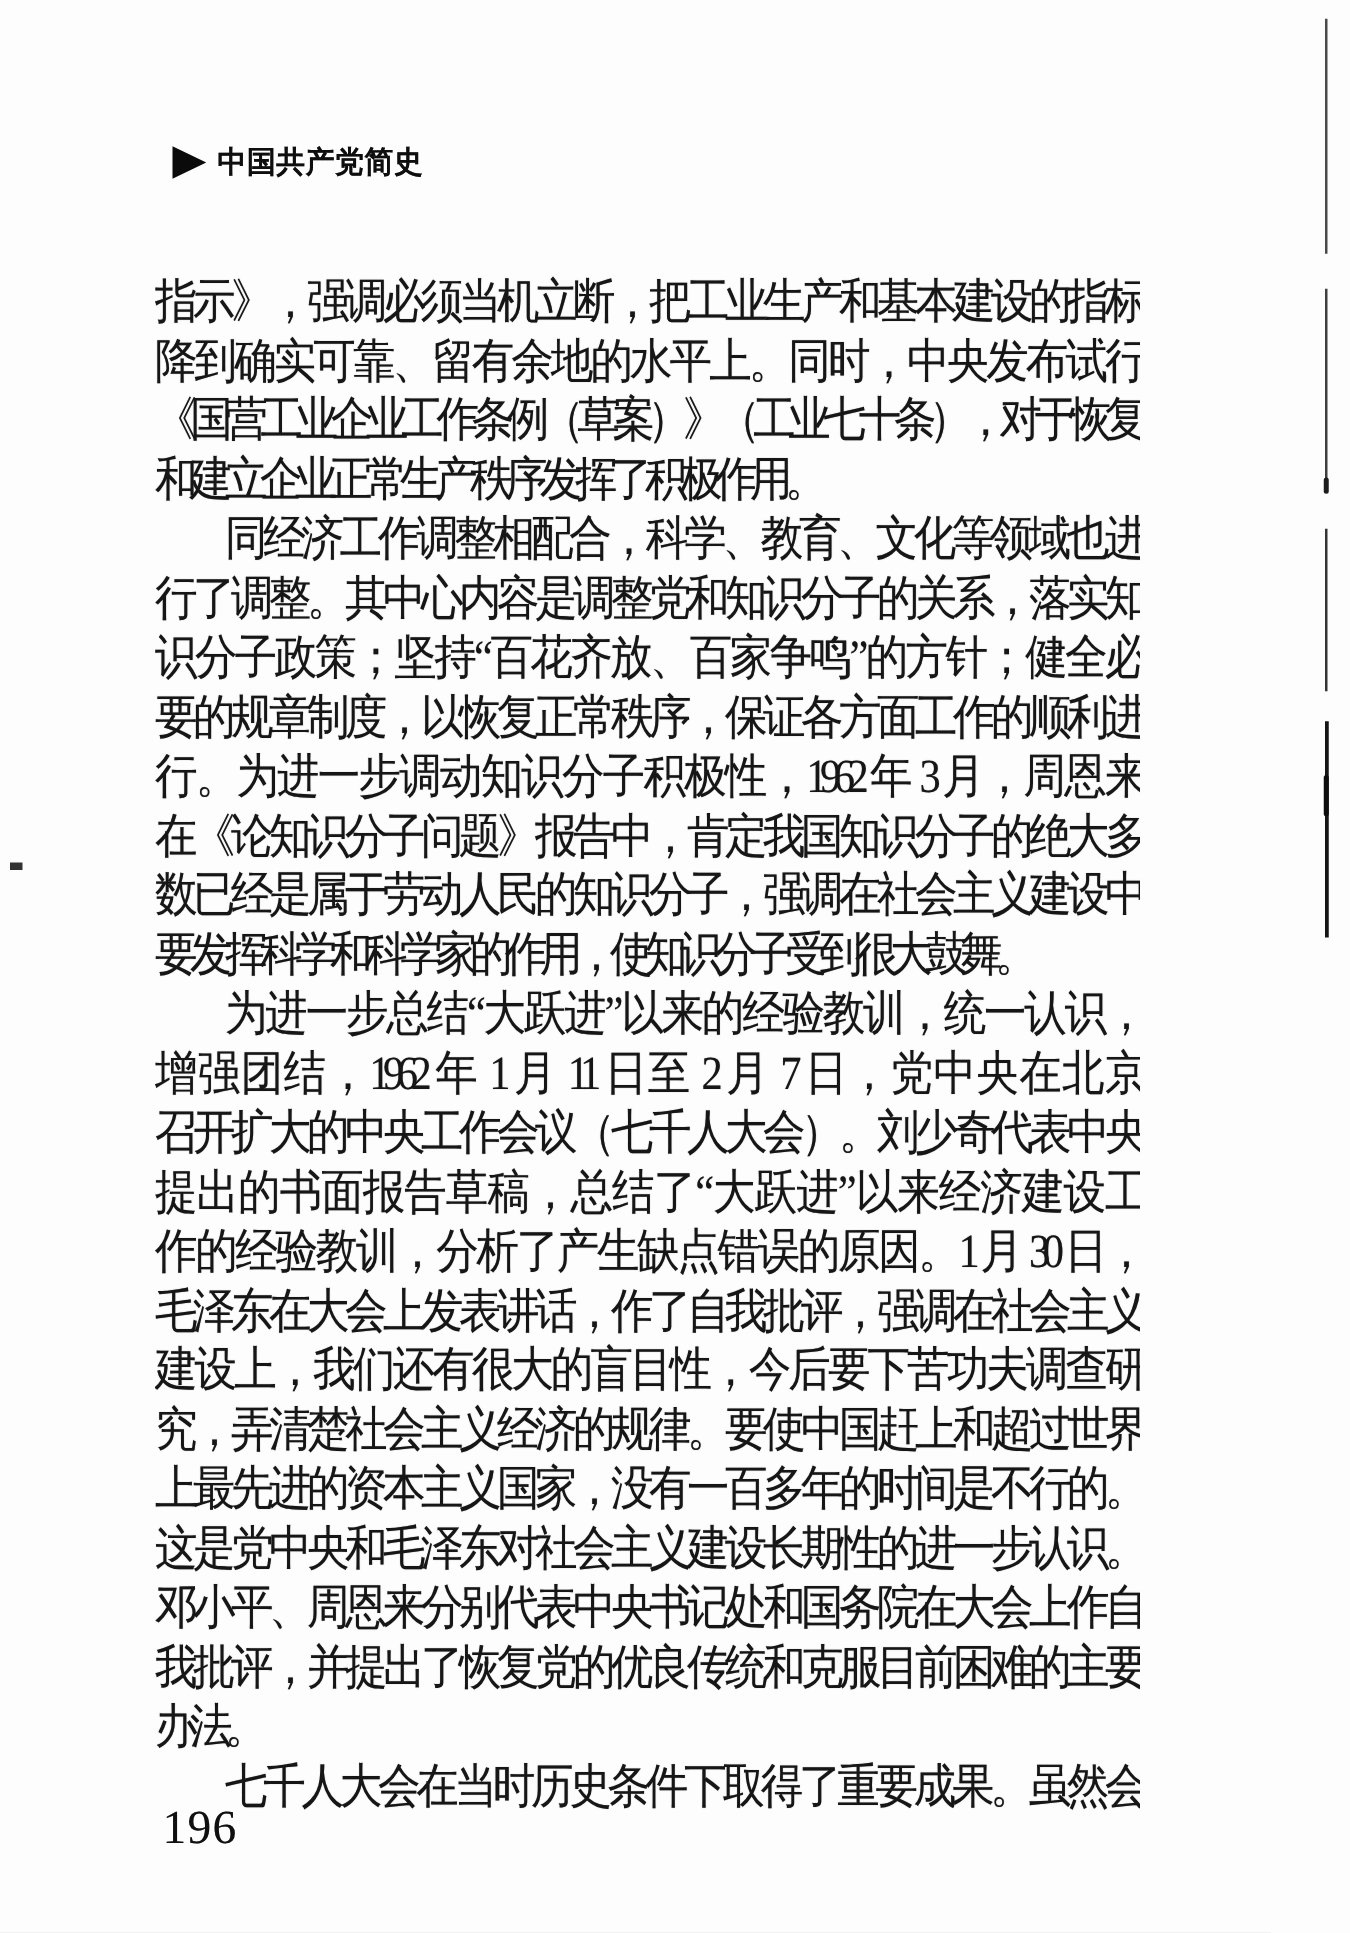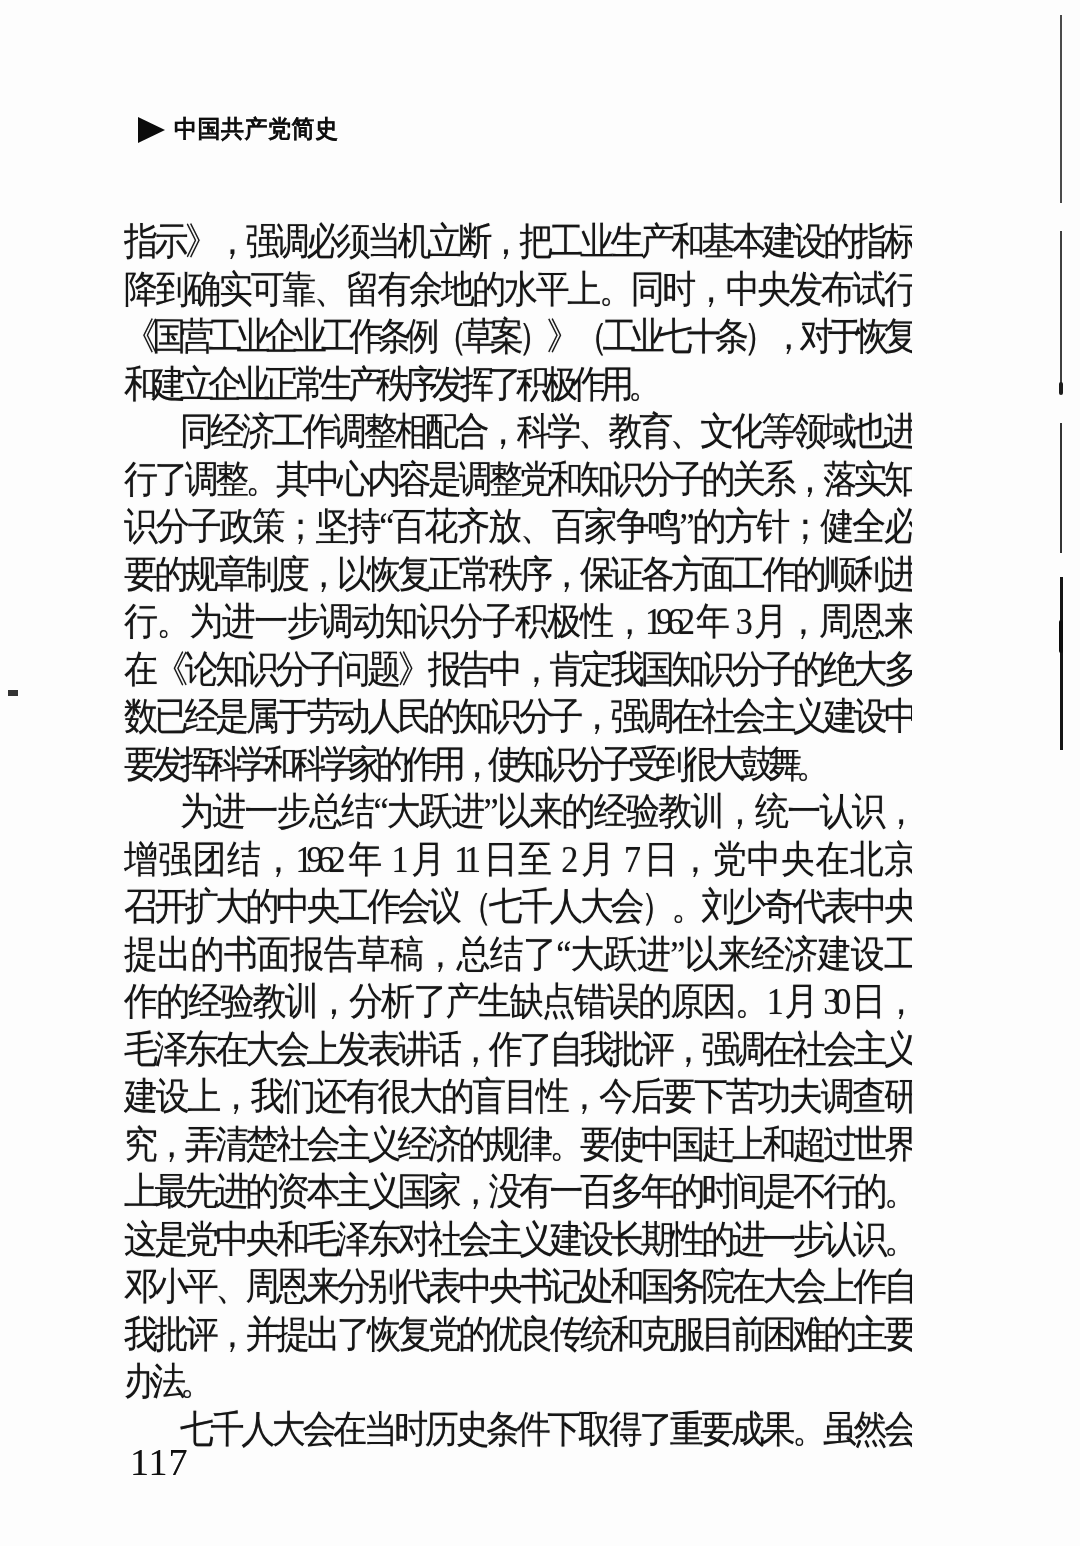--- a/index.html
+++ b/index.html
@@ -140,21 +140,21 @@
       <div class="tline just">建设上，我们还有很大的盲目性，今后要下苦功夫调查研</div>
       <div class="tline just">究，弄清楚社会主义经济的规律。要使中国赶上和超过世界</div>
       <div class="tline just">上最先进的资本主义国家，没有一百多年的时间是不行的。</div>
       <div class="tline just">这是党中央和毛泽东对社会主义建设长期性的进一步认识。</div>
       <div class="tline just">邓小平、周恩来分别代表中央书记处和国务院在大会上作自</div>
       <div class="tline just">我批评，并提出了恢复党的优良传统和克服目前困难的主要</div>
       <div class="tline">办法。</div>
       <div class="tline just ind">七千人大会在当时历史条件下取得了重要成果。虽然会</div>
     </div>
 
-  <div class="page-number">117</div>
+  <div class="page-number">196</div>
 
   <div class="scan-line s1"></div>
   <div class="scan-line s2"></div>
   <div class="scan-line s3"></div>
   <div class="scan-line s4"></div>
   <div class="scan-blob-a"></div>
   <div class="scan-blob-b"></div>
   <div class="scan-dash"></div>
 
 </div>

